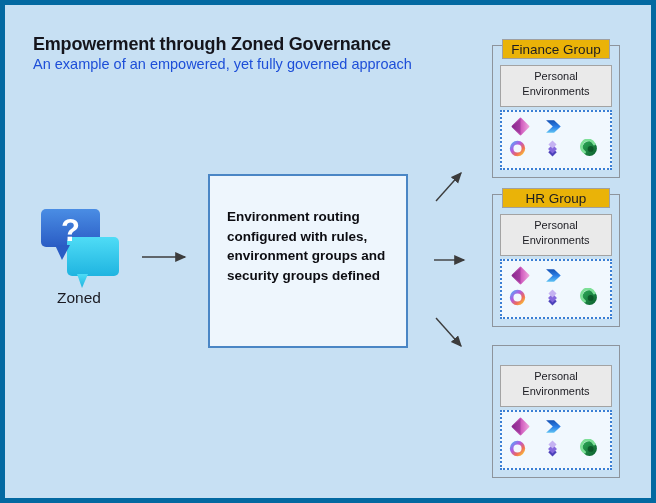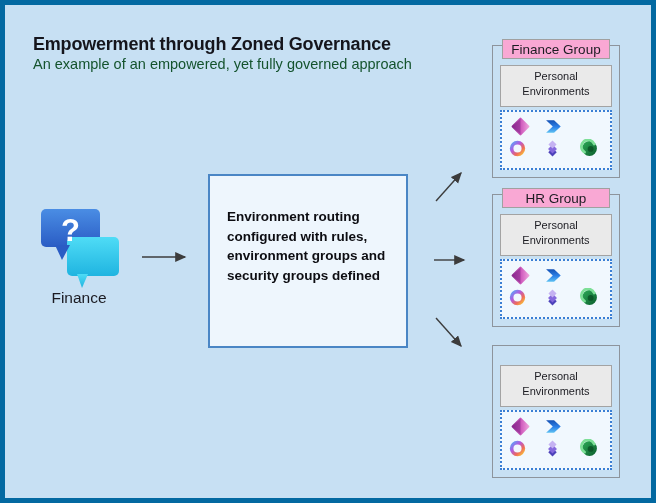--- a/index.html
+++ b/index.html
@@ -12,21 +12,21 @@
     box-sizing: border-box;
     overflow: hidden;
   }
   .title {
     position: absolute; left: 28px; top: 29px;
     font-size: 18px; font-weight: bold; color: #15151c;
     letter-spacing: -0.2px;
   }
   .subtitle {
     position: absolute; left: 28px; top: 51px;
-    font-size: 14.5px; color: #14532d;
+    font-size: 14.5px; color: #1d4ed8;
   }
   .makers-icon { position: absolute; left: 34px; top: 202px; }
   .makers-label {
     position: absolute; left: 24px; top: 284px; width: 100px;
     text-align: center; font-size: 15.5px; color: #1b1b22;
   }
   .arrow-layer { position: absolute; left: 0; top: 0; pointer-events: none; }
   .center-box {
     position: absolute; left: 203px; top: 169px;
     width: 200px; height: 174px; box-sizing: border-box;
@@ -37,21 +37,21 @@
     font-size: 13.5px; font-weight: bold; color: #0d0d12;
     line-height: 1.45;
   }
   .group { position: absolute; left: 487px; width: 128px; }
   .group-frame {
     position: absolute; left: 0; top: 6px; width: 128px; height: 133px;
     box-sizing: border-box; border: 1.5px solid #8d949c;
   }
   .group-label {
     position: absolute; left: 10px; top: 0; width: 108px; height: 20px;
-    box-sizing: border-box; background: #f9a8d4; border: 1px solid #a0a0a0;
+    box-sizing: border-box; background: #eab308; border: 1px solid #a0a0a0;
     text-align: center; font-size: 13.5px; color: #1c1c22;
     line-height: 19px; z-index: 2;
   }
   .env-box {
     position: absolute; left: 8px; top: 26px; width: 112px; height: 42px;
     box-sizing: border-box; background: #eaeaea; border: 1px solid #a3a3a3;
     text-align: center; font-size: 11px; color: #1c1c22;
     line-height: 1.35; padding-top: 3px; z-index: 2;
   }
   .dotted-box {
@@ -126,21 +126,21 @@
   <div class="title">Empowerment through Zoned Governance</div>
   <div class="subtitle">An example of an empowered, yet fully governed approach</div>
 
   <svg class="makers-icon" width="82" height="84" viewBox="0 0 82 84">
     <rect x="2" y="2" width="59" height="38" rx="5" fill="url(#g-bb)"></rect>
     <rect x="28" y="30" width="52" height="39" rx="5" fill="url(#g-cb)"></rect>
     <path d="M38 67 L43 81 L49 67 Z" fill="url(#g-cb)"></path>
     <path d="M16 38 L23 53 L31 38 Z" fill="#2a5cc4"></path>
     <text x="31.5" y="34" text-anchor="middle" font-family="Liberation Sans, sans-serif" font-size="31" font-weight="bold" fill="#ffffff">?</text>
   </svg>
-  <div class="makers-label">Finance</div>
+  <div class="makers-label">Zoned</div>
 
   <svg class="arrow-layer" width="656" height="503" viewBox="0 0 656 503">
     <defs>
       <marker id="ah" markerWidth="9" markerHeight="8" refX="7" refY="3.5" orient="auto">
         <path d="M0,0 L8,3.5 L0,7 Z" fill="#3c3c3c"></path>
       </marker>
     </defs>
     <g stroke="#3c3c3c" stroke-width="1.4">
       <line x1="137" y1="252" x2="180" y2="252" marker-end="url(#ah)"></line>
       <line x1="431" y1="196" x2="456" y2="168" marker-end="url(#ah)"></line>

